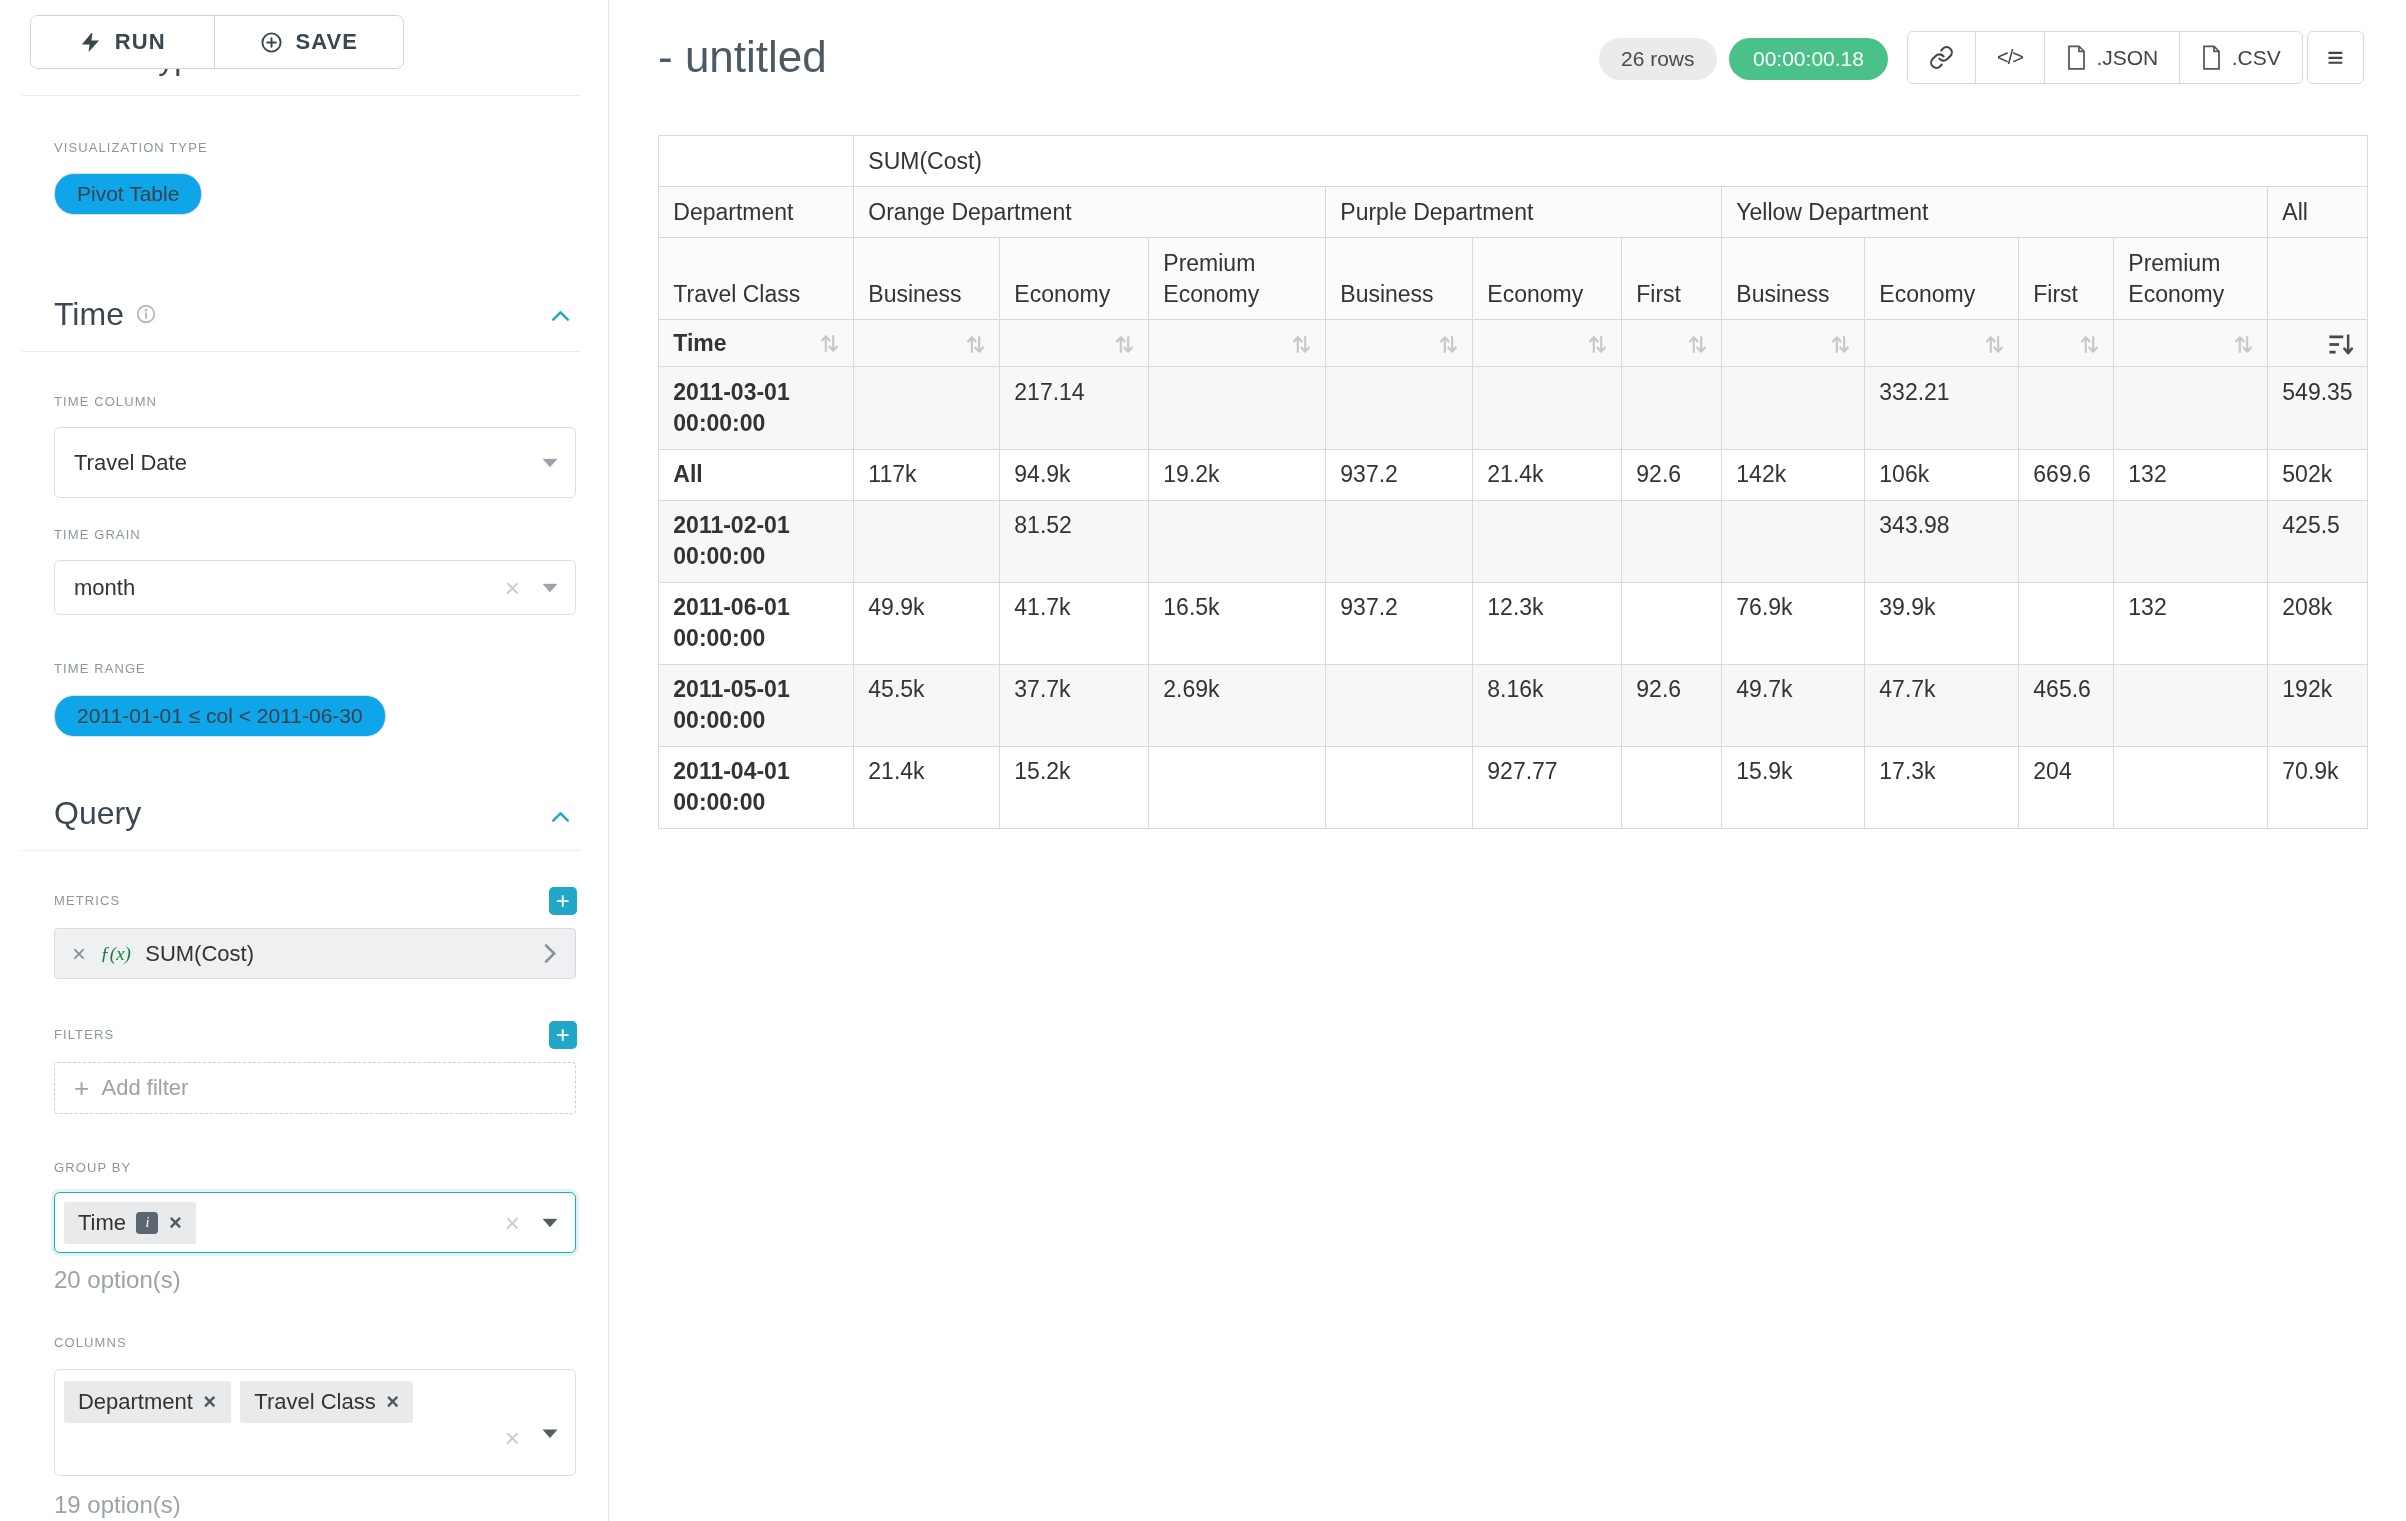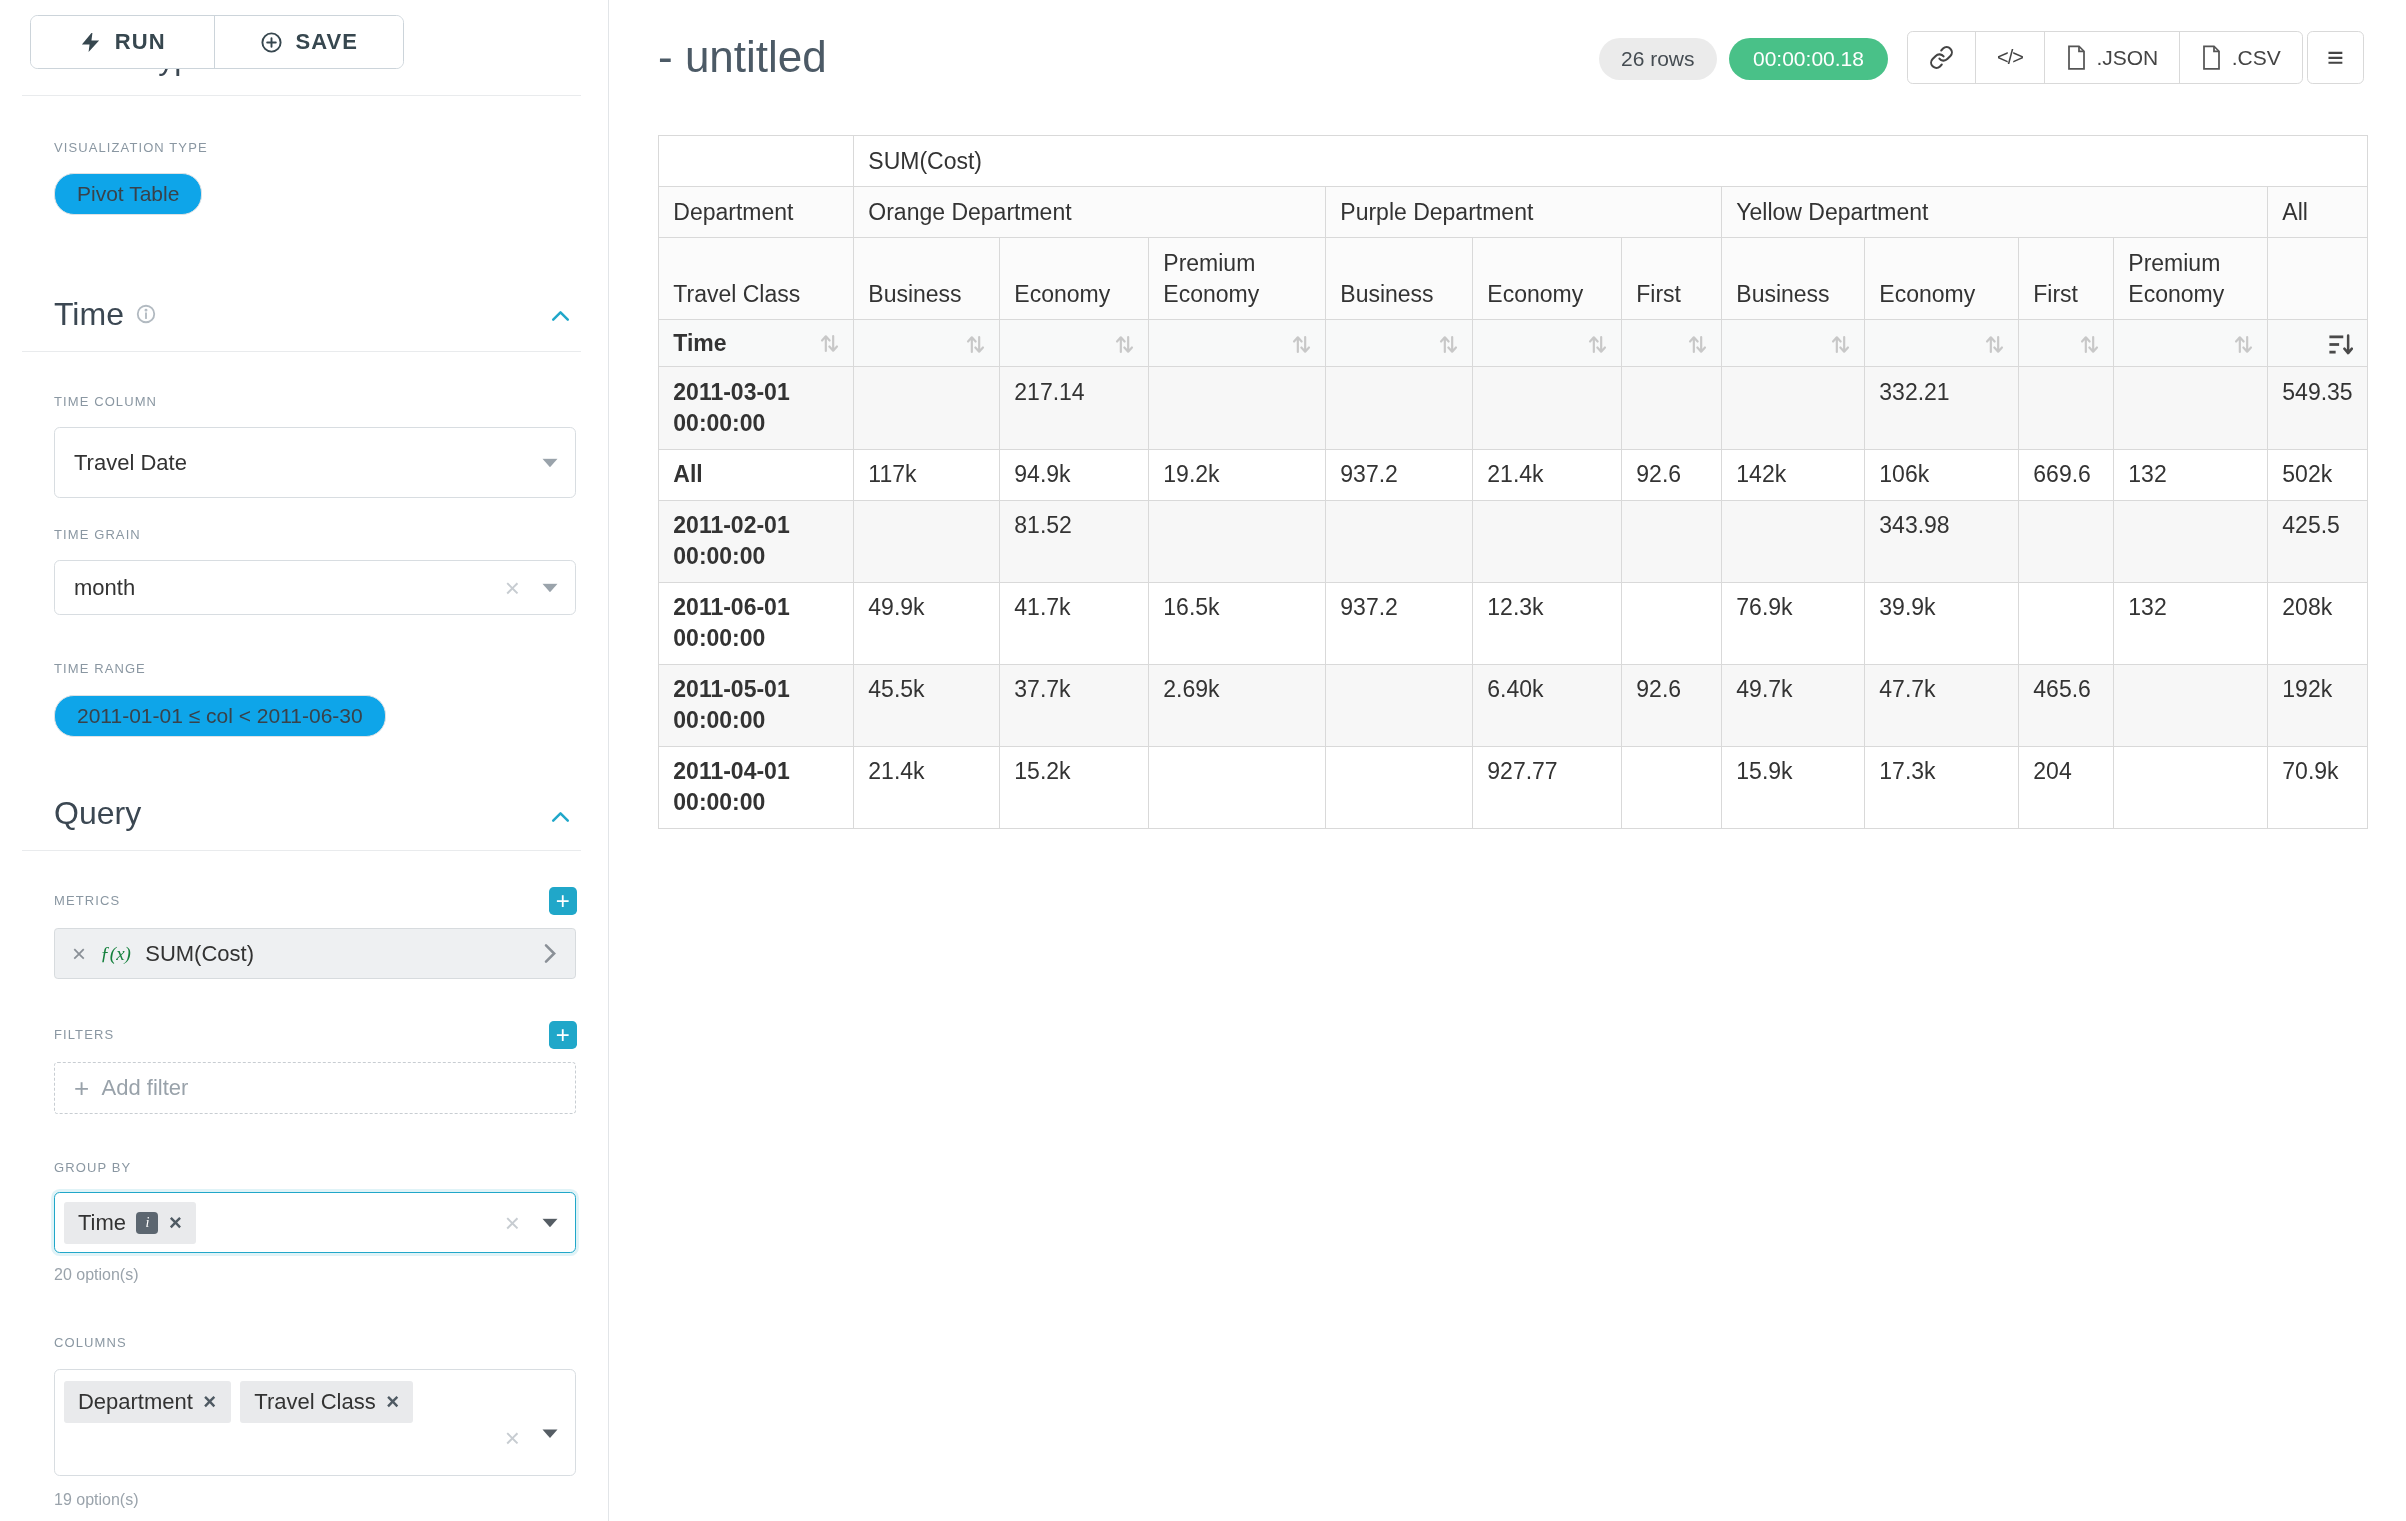--- a/index.html
+++ b/index.html
@@ -38,21 +38,21 @@
   .add-filter{position:absolute;left:54px;top:1062px;width:522px;height:52px;border:1px dashed #c8cdd2;border-radius:3.8px;
               display:flex;align-items:center;gap:12.4px;padding:0 19px;box-sizing:border-box;color:#99a2aa;cursor:pointer;}
   .add-filter .af-plus{font-size:26px;line-height:26px;color:#99a2aa;}
   .add-filter .af-text{font-size:22px;}
   .gb-select{top:1192px;height:61px;border:1.9px solid #20a7c9;box-shadow:0 0 0 2.9px rgba(32,167,201,.14);padding-left:8.6px;}
   .chip{display:inline-flex;align-items:center;gap:10.5px;height:42px;padding:0 14.3px;background:#e9eaec;border-radius:2.9px;
         font-size:22px;color:#333;white-space:nowrap;cursor:pointer;}
   .chip .cx{color:#4f5a63;font-size:22px;line-height:22px;font-weight:700;}
   .info-badge{width:22px;height:22px;border-radius:3.8px;background:#5c6670;color:#fff;font-size:14.3px;font-style:italic;
               display:flex;align-items:center;justify-content:center;font-family:"Liberation Serif","DejaVu Serif",serif;}
-  .option-hint{position:absolute;left:54px;font-size:16px;color:#9aa3ab;}
+  .option-hint{position:absolute;left:54px;font-size:24px;color:#9aa3ab;}
   .cols-select{top:1369px;height:107px;align-items:flex-start;padding:11.4px 0 0 8.6px;}
   .cols-select .chiprow{display:flex;gap:9.5px;}
   .cols-select .sel-clear{top:55px;transform:none;}
   .cols-select .sel-caret{top:59px;transform:none;}
 
   
   .page-title{position:absolute;left:658px;top:34px;font-size:44px;line-height:46px;color:#4c5a66;}
   .badge{position:absolute;height:42px;border-radius:21px;display:inline-flex;align-items:center;font-size:21px;white-space:nowrap;}
   .rows-badge{left:1599px;top:38px;background:#ebebeb;color:#454c52;padding:0 22px;}
   .timer-badge{left:1729px;top:38px;background:#49c188;color:#fff;padding:0 24px;}
@@ -493,21 +493,21 @@
           <td></td>
           <td>132</td>
           <td>208k</td>
         </tr>
         <tr>
           <th>2011-05-01 00:00:00</th>
           <td>45.5k</td>
           <td>37.7k</td>
           <td>2.69k</td>
           <td></td>
-          <td>6.40k</td>
+          <td>8.16k</td>
           <td>92.6</td>
           <td>49.7k</td>
           <td>47.7k</td>
           <td>465.6</td>
           <td></td>
           <td>192k</td>
         </tr>
         <tr>
           <th>2011-04-01 00:00:00</th>
           <td>21.4k</td>

